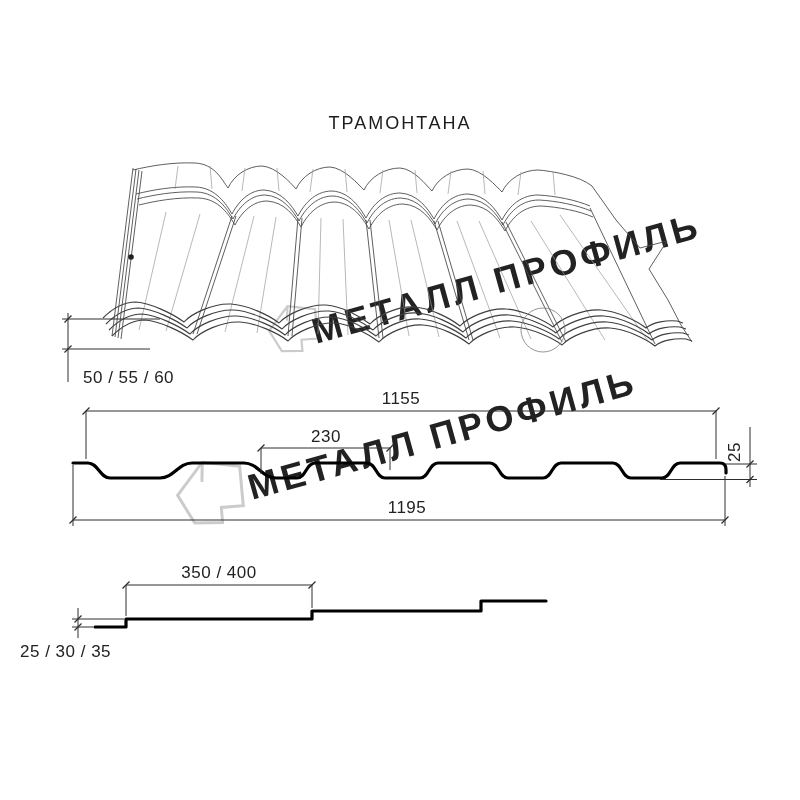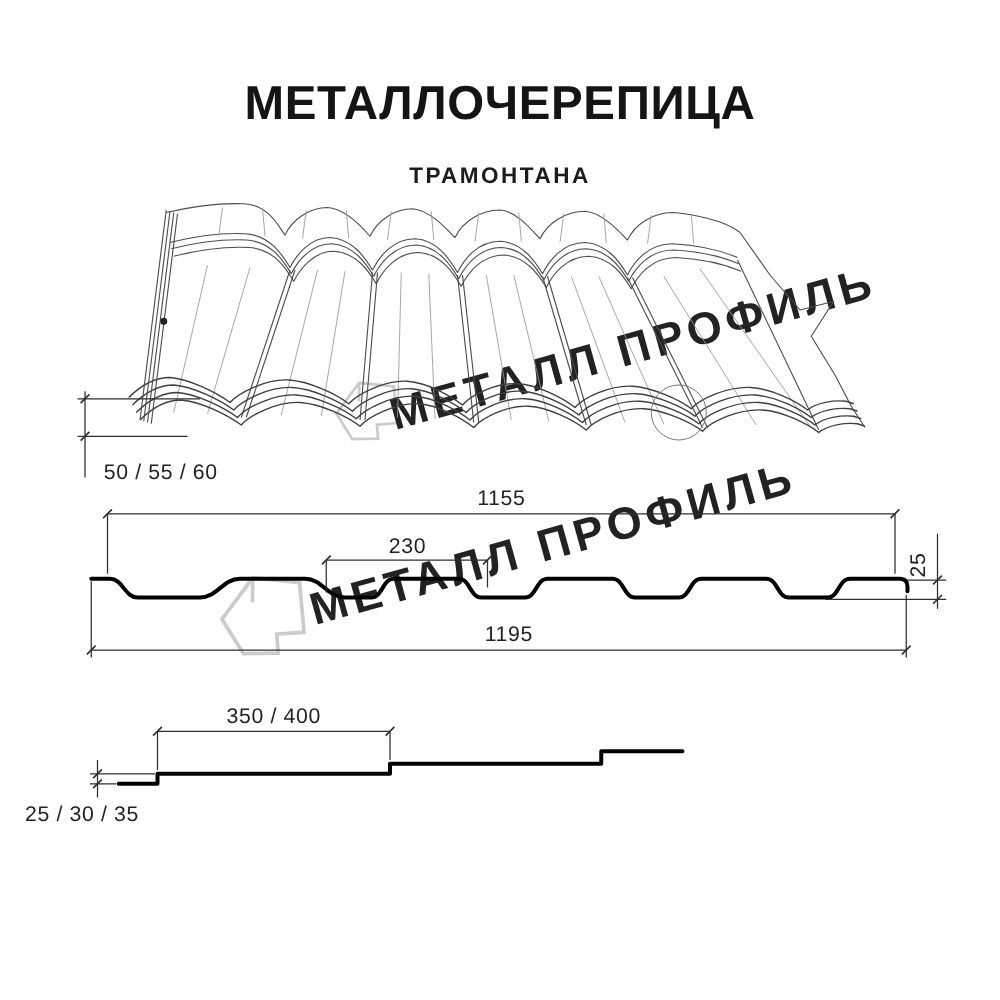--- a/index.html
+++ b/index.html
@@ -1,39 +1,38 @@
 <!DOCTYPE html>
 <html><head>
 <meta charset="utf-8">
 <style>
   html,body{margin:0;padding:0;background:#fff;}
   .canvas{position:relative;width:800px;height:800px;background:#fff;overflow:hidden;
           font-family:"Liberation Sans",sans-serif;}
   .title{position:absolute;top:62px;left:0;width:800px;text-align:center;
          font-size:38px;font-weight:bold;letter-spacing:0.5px;color:#141414;}
-  .subtitle{position:absolute;top:130px;left:0;width:800px;text-align:center;
-            font-size:18px;font-weight:bold;letter-spacing:2px;color:#1c1c1c;}
+  .subtitle{position:absolute;top:113px;left:0;width:800px;text-align:center;
+            font-size:18px;font-weight:normal;letter-spacing:2px;color:#1c1c1c;}
   svg{position:absolute;left:0;top:0;}
   svg text{font-family:"Liberation Sans",sans-serif;fill:#222;}
   .dimtxt{font-size:17px;letter-spacing:0.5px;}
   .wmtxt{font-size:36px;font-weight:bold;letter-spacing:4px;}
   .thin{stroke:#2e2e2e;stroke-width:1;fill:none;}
   .tick{stroke:#2e2e2e;stroke-width:1.3;}
   .prof{stroke:#000;stroke-width:3.2;fill:none;stroke-linejoin:round;stroke-linecap:round;}
   .dline{stroke:#4d4d4d;stroke-width:0.9;fill:none;stroke-linejoin:round;}
   .dlineb{stroke:#3f3f3f;stroke-width:1.1;fill:none;stroke-linejoin:round;}
   .plin{stroke:#9a9a9a;stroke-width:0.7;fill:none;}
   .wm{fill:none;stroke-width:2.2;}
 </style>
 </head>
 <body>
 
 <div class="canvas">
 
-  <div class="title">МЕТАЛЛОЧЕРЕПИЦА</div>
   <div class="subtitle">ТРАМОНТАНА</div>
 
   <svg width="800" height="800" viewBox="0 0 800 800">
 
     <g>
       <g transform="translate(262,312) rotate(-15)">
         <path class="wm" d="M2,20 L26,1 L52,11 L47,40 L31,37 L29,48 L9,43 Z M26,1 L22,15" stroke="#cbcbcb"></path>
       </g>
       <text class="wmtxt" transform="translate(316,344) rotate(-15.5)" fill="#cbcbcb">МЕТАЛЛ ПРОФИЛЬ</text>
     </g>

